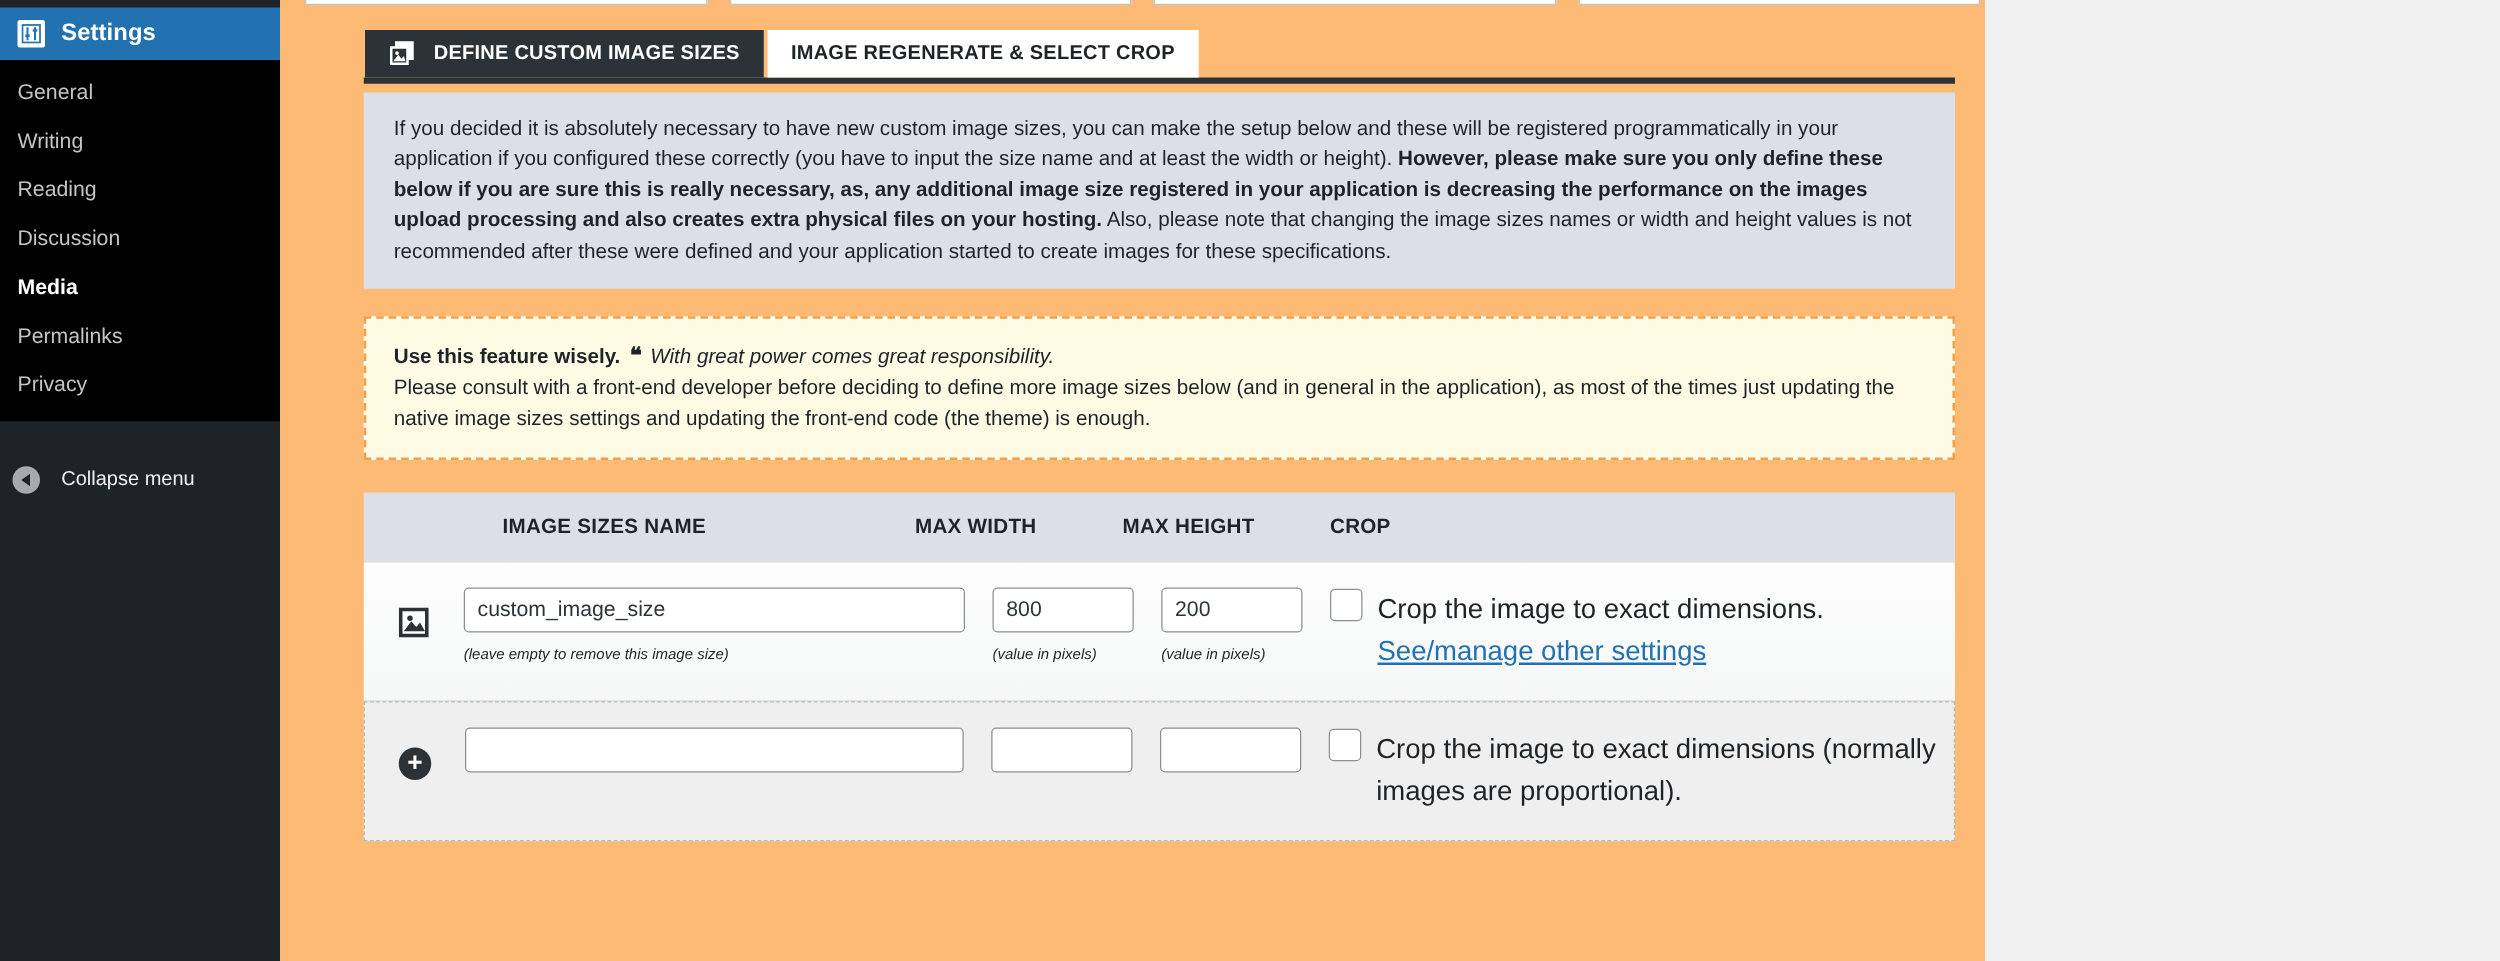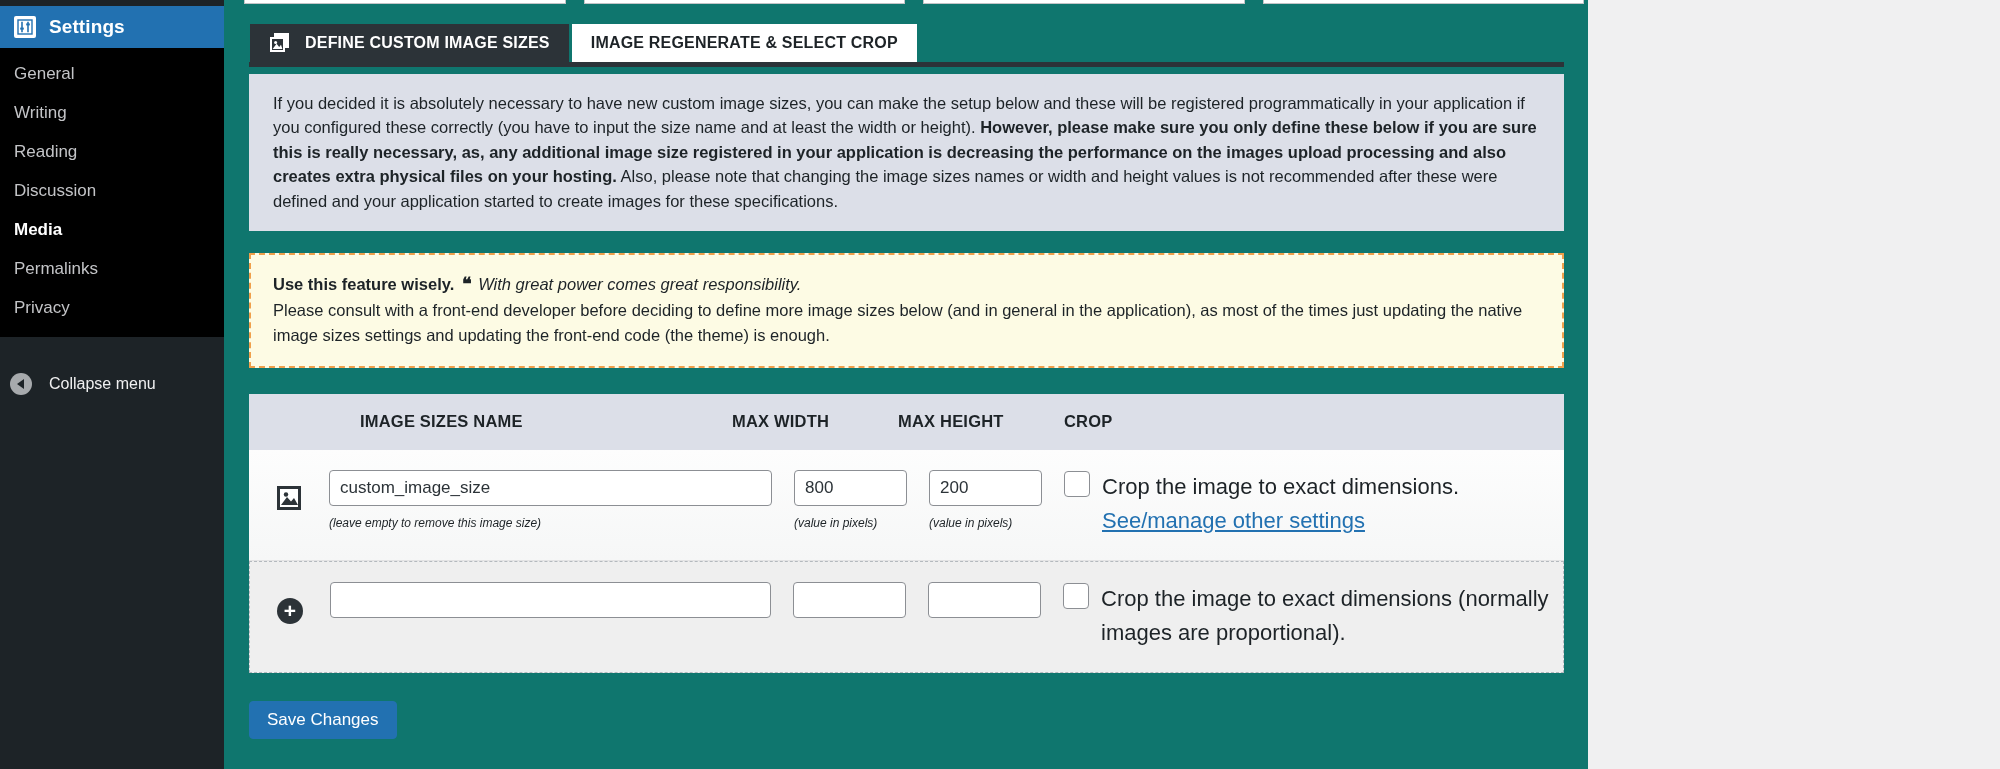--- a/index.html
+++ b/index.html
@@ -82,22 +82,22 @@
     margin-right: 2px;
   }
   .sidebar-fill {
     position: absolute; left: 0; right: 0; top: 412px; bottom: 0;
     background: #1d2327;
   }
 
   
   #content {
     flex: 1; position: relative;
-    background: #0f766e;
-    height: 769px; overflow: hidden;
+    background: #fdba74;
+    height: 769px; overflow: hidden; padding-left: 42px;
   }
   
   .top-stubs {
     position: absolute; top: 0; left: 0; right: 0; height: 4px;
     display: flex; gap: 18px; padding-left: 20px; padding-right: 4px;
   }
   .top-stub { flex: 1; background: #fff; border: 1px solid #c3c4c7; border-top: none; height: 4px; }
 
   .wrap { padding: 0 24px 0 25px; }
 
@@ -361,19 +361,16 @@
           <div class="cell-crop">
             <div class="crop-wrap">
               <span class="cb"></span>
               <span class="crop-text">Crop the image to exact dimensions (normally images are proportional).</span>
             </div>
           </div>
         </div>
 
       </div>
 
-      <div class="save-row">
-        <button class="btn-primary">Save Changes</button>
-      </div>
 
     </div>
   </div>
 </div>
 
 </body></html>

